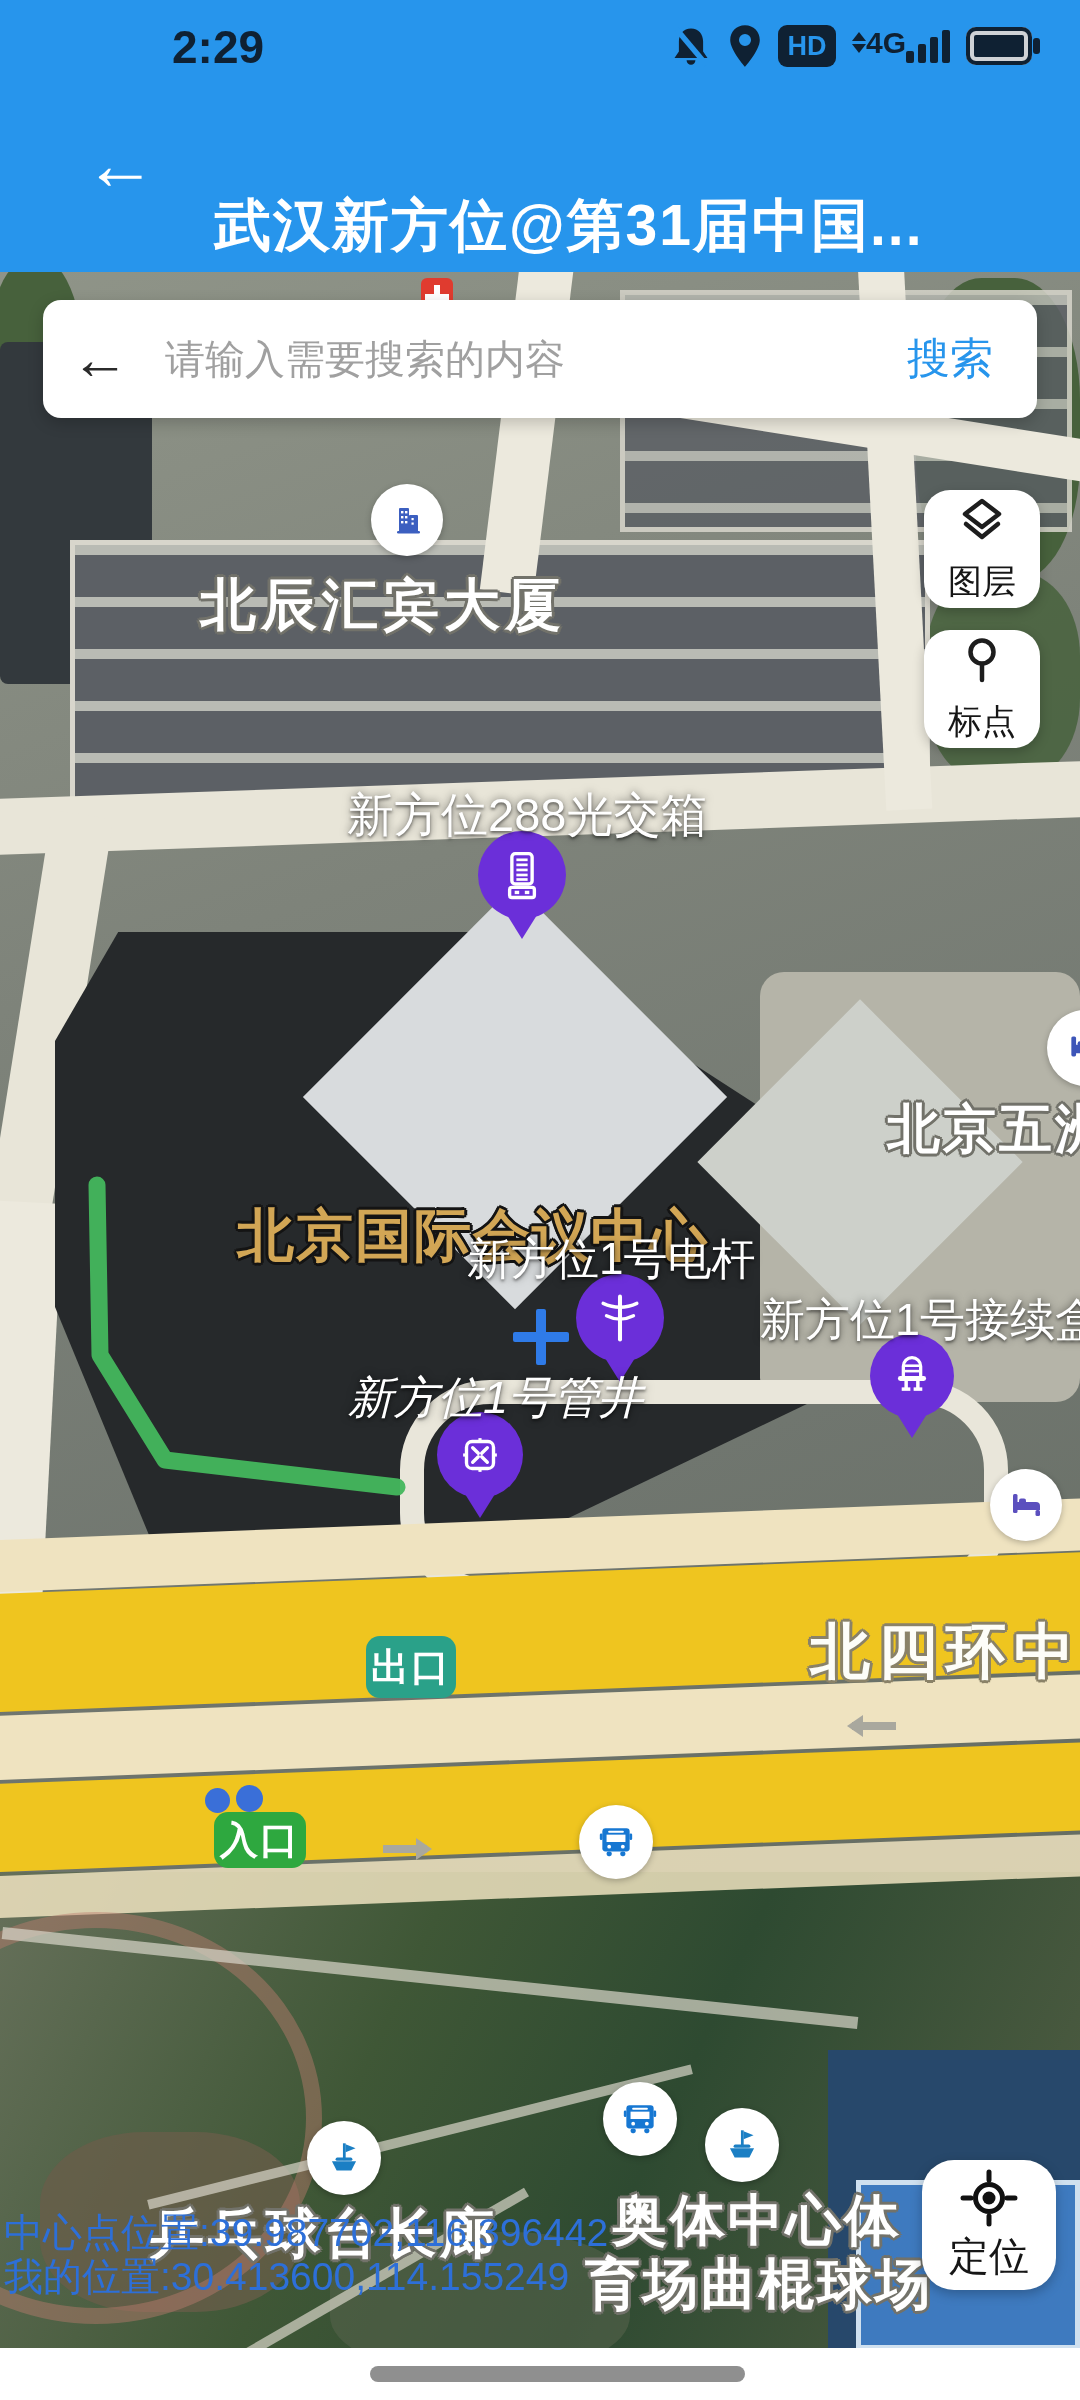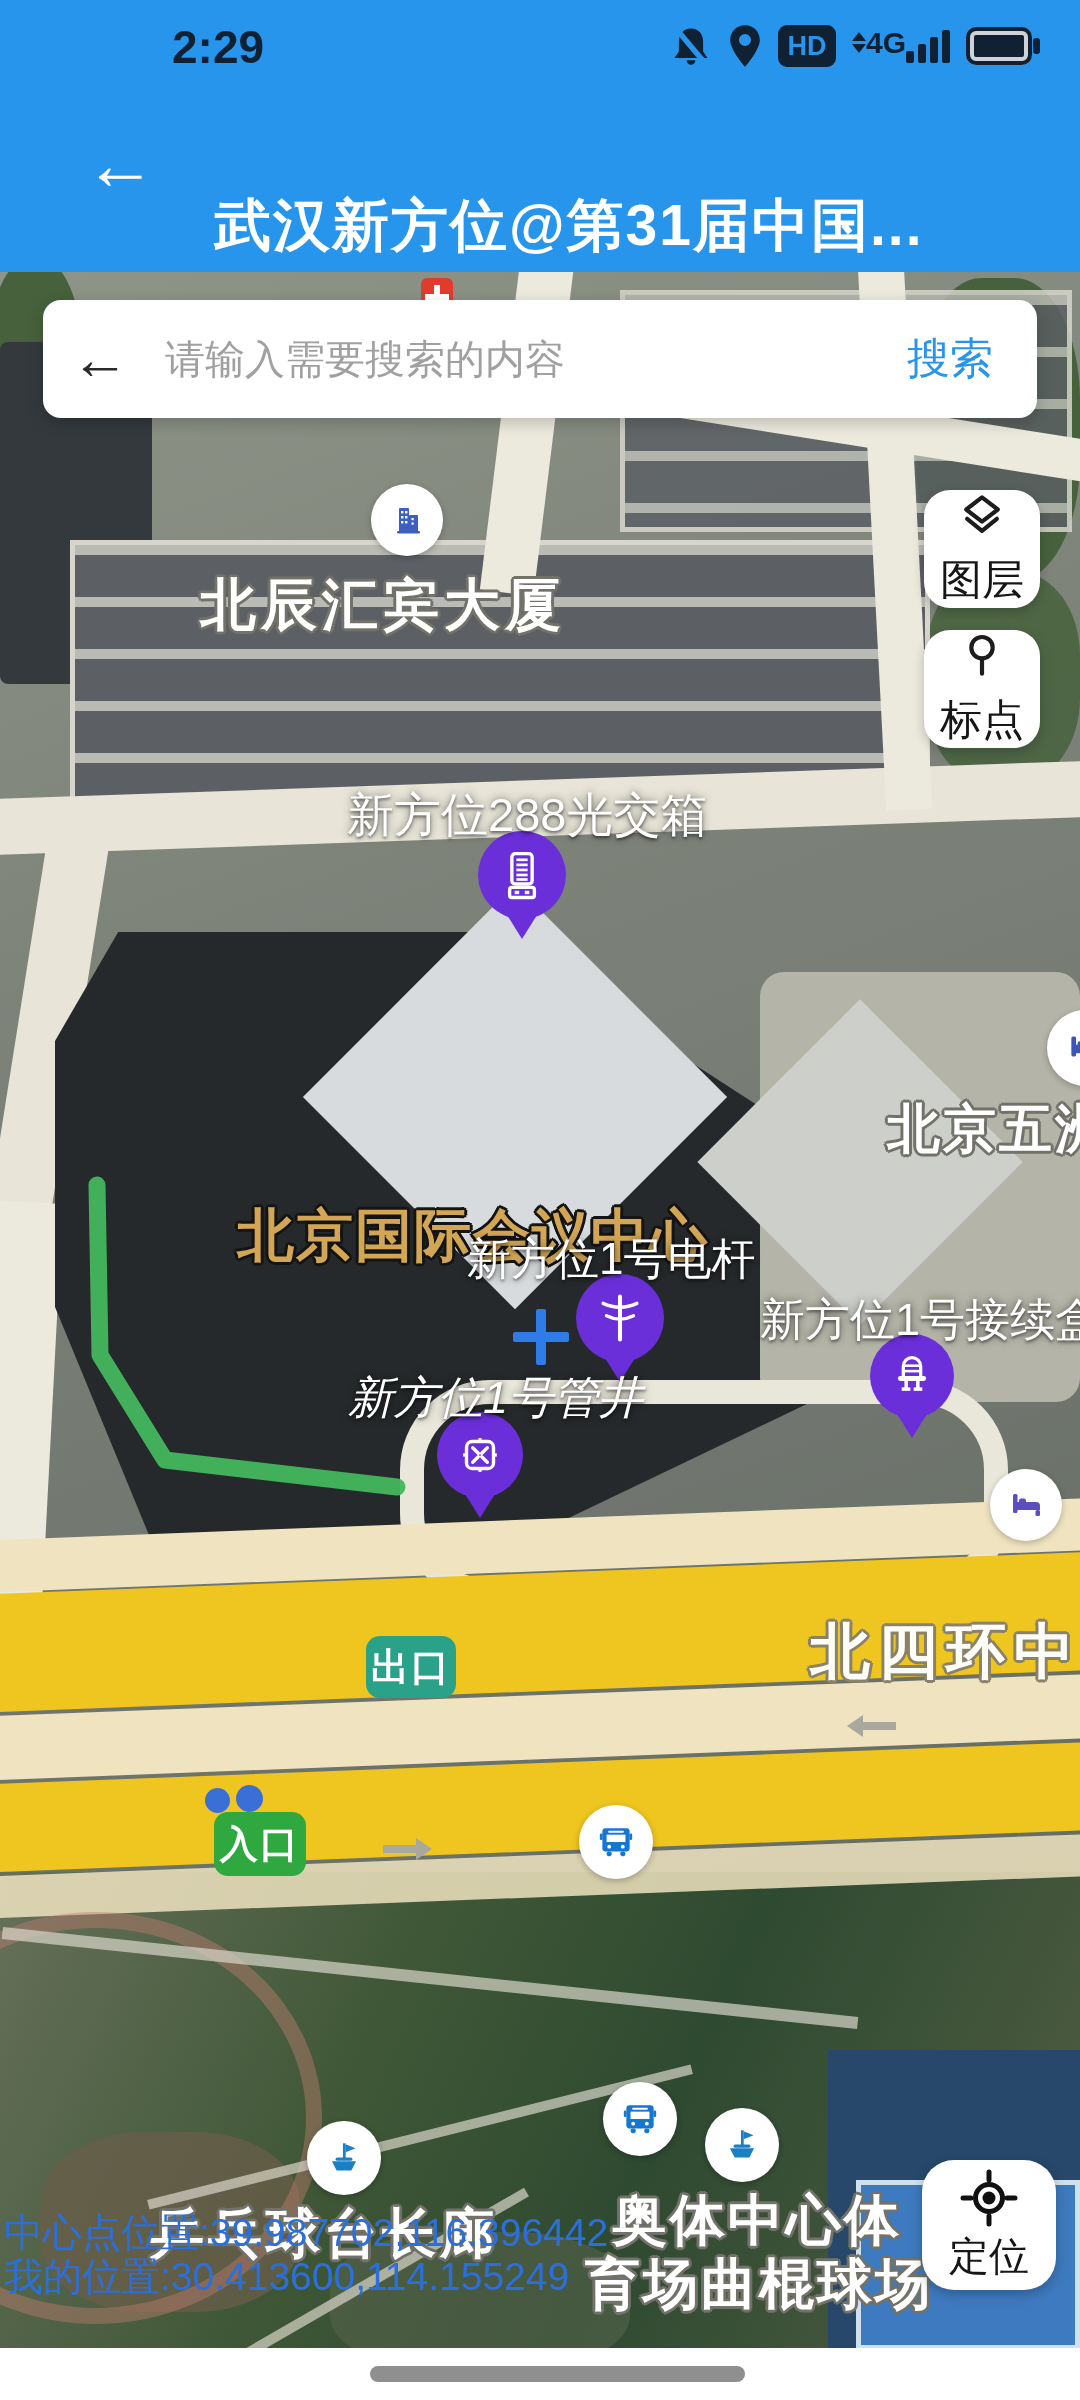--- a/index.html
+++ b/index.html
@@ -53,28 +53,28 @@
 
   
   .search-card{position:absolute;left:43px;top:28px;width:994px;height:118px;background:#fff;border-radius:18px;box-shadow:0 5px 16px rgba(0,0,0,.2);z-index:30;display:flex;align-items:center;}
   .search-back{font-size:58px;color:#2b2b2b;margin-left:28px;line-height:1;}
   .search-input{flex:1;border:none;outline:none;font-size:40px;color:#333;margin-left:34px;font-family:"Liberation Sans",sans-serif;background:transparent;}
   .search-input::placeholder{color:#a0a0a0;}
   .search-btn{font-size:43px;color:#2795EC;margin-right:44px;font-weight:500;}
 
   
   .map-btn{position:absolute;left:924px;width:116px;height:118px;background:#fff;border-radius:26px;box-shadow:0 4px 12px rgba(0,0,0,.22);display:flex;flex-direction:column;align-items:center;justify-content:center;z-index:25;}
-  .map-btn .lbl{font-size:42px;color:#161616;font-weight:500;margin-top:10px;}
+  .map-btn .lbl{font-size:34px;color:#161616;font-weight:500;margin-top:10px;}
   .locate-btn{position:absolute;left:922px;top:1888px;width:134px;height:130px;background:#fff;border-radius:32px;box-shadow:0 4px 12px rgba(0,0,0,.25);display:flex;flex-direction:column;align-items:center;justify-content:center;z-index:25;}
   .locate-btn .lbl{font-size:40px;color:#161616;font-weight:500;}
 
   
   .gate-badge{position:absolute;border-radius:14px;color:#fff;font-weight:700;display:flex;align-items:center;justify-content:center;z-index:6;}
   .exit-badge{left:366px;top:1364px;width:90px;height:62px;background:#2AA189;font-size:38px;letter-spacing:2px;}
-  .entrance-badge{left:214px;top:1540px;width:92px;height:64px;background:#2EA83F;font-size:38px;letter-spacing:2px;}
+  .entrance-badge{left:214px;top:1540px;width:92px;height:56px;background:#2EA83F;font-size:38px;letter-spacing:2px;}
   .dot-blue{position:absolute;border-radius:50%;background:#3A6FD8;z-index:7;}
 
   .red-cross{position:absolute;left:421px;top:6px;width:32px;height:38px;background:#e03b2f;border-radius:6px;z-index:8;}
   .red-cross i{position:absolute;background:#fff;}
   .red-cross .v{left:13px;top:7px;width:6px;height:24px;}
   .red-cross .h{left:4px;top:16px;width:24px;height:6px;}
 
   
   .poi{position:absolute;background:#fff;border-radius:50%;box-shadow:0 2px 6px rgba(0,0,0,.25);display:flex;align-items:center;justify-content:center;z-index:6;}
 

